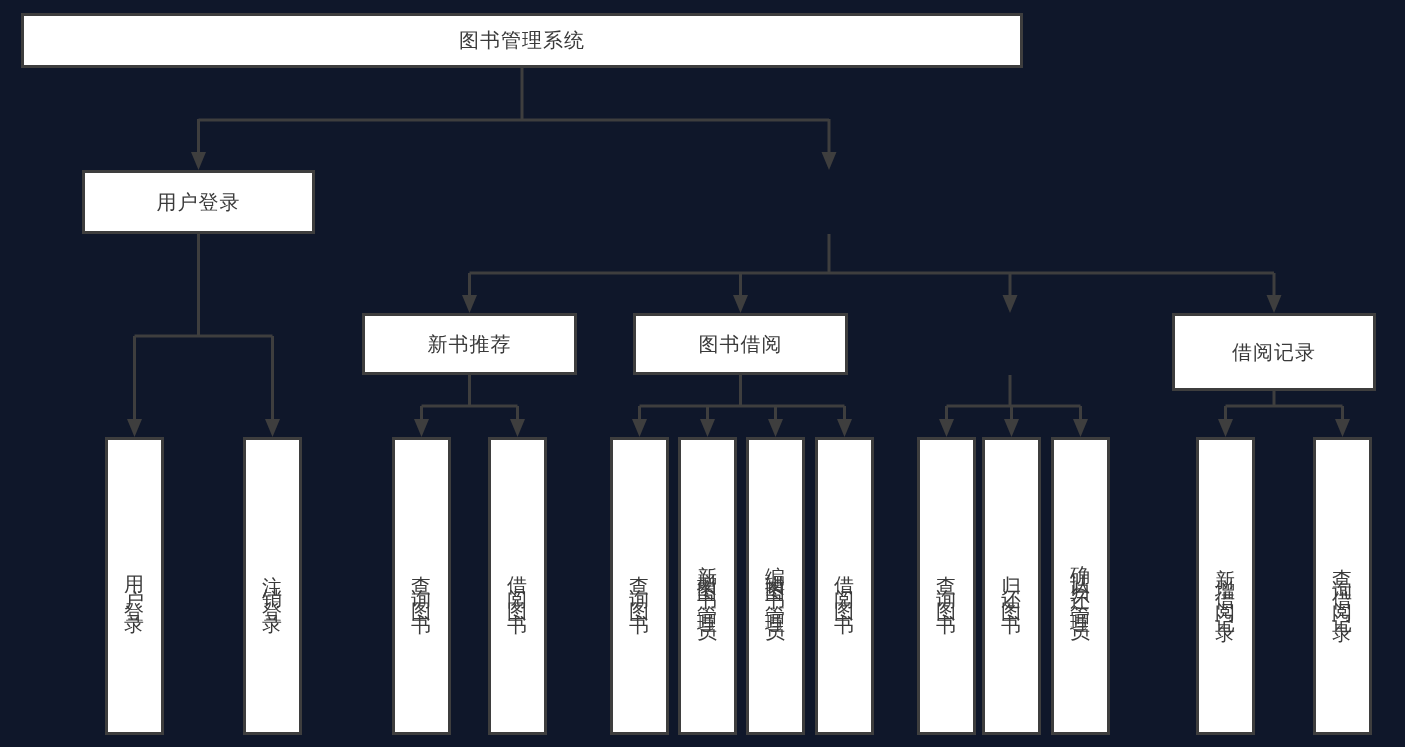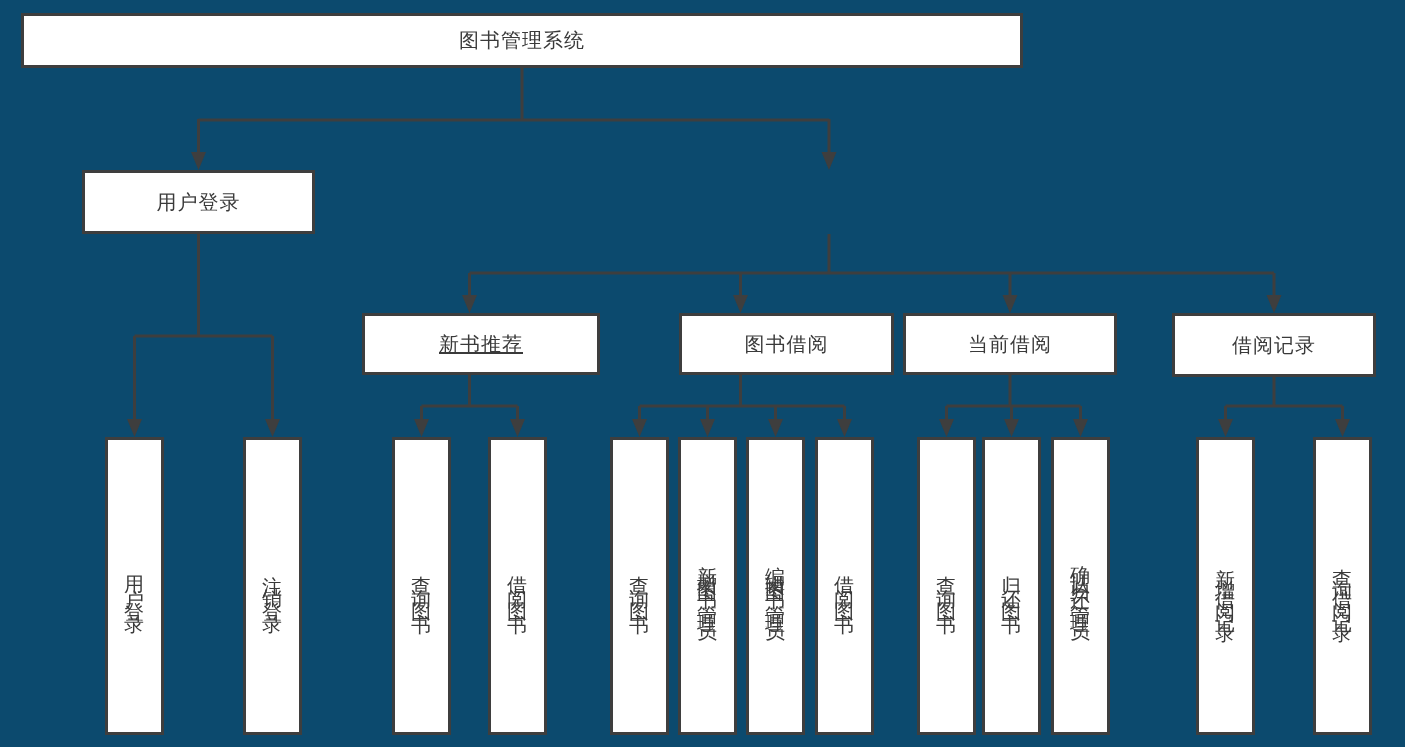--- a/index.html
+++ b/index.html
@@ -1,17 +1,17 @@
 <!DOCTYPE html>
 <html><head>
 <meta charset="utf-8">
 <style>
   html,body { margin:0; padding:0; background:#ffffff; }
   .stage {
-    position:relative; width:1405px; height:747px; background:#0c4a6e;
+    position:relative; width:1405px; height:747px; background:#0f172a;
     font-family:"DejaVu Sans", sans-serif; color:#3a3a3a; overflow:hidden;
   }
   .wires { position:absolute; left:0; top:0; z-index:1; }
   .box {
     position:absolute; box-sizing:border-box; background:#ffffff;
     border:3px solid #3e3e3e; display:flex; align-items:center; justify-content:center;
     z-index:2; font-size:20px; letter-spacing:1px; white-space:nowrap;
   }
   .col .vtext {
     writing-mode:vertical-rl; text-orientation:mixed;
@@ -74,30 +74,27 @@
   </svg>
 
   <div class="box" style="left:21px; top:13px; width:1002px; height:55px;">
     <span>图书管理系统</span>
   </div>
 
   <div class="box" style="left:82px; top:170px; width:233px; height:64px;">
     <span>用户登录</span>
   </div>
 
-  <div class="box" style="left:362px; top:313px; width:238px; height:62px;text-decoration:underline;">
+  <div class="box" style="left:362px; top:313px; width:215px; height:62px;">
     <span>新书推荐</span>
   </div>
-  <div class="box" style="left:633px; top:313px; width:215px; height:62px;margin-left:46px;">
+  <div class="box" style="left:633px; top:313px; width:215px; height:62px;">
     <span>图书借阅</span>
   </div>
-  <div class="box" style="left:903px; top:313px; width:214px; height:62px;">
-    <span>当前借阅</span>
-  </div>
-  <div class="box" style="left:1172px; top:313px; width:204px; height:64px;">
+  <div class="box" style="left:1172px; top:313px; width:204px; height:78px;">
     <span>借阅记录</span>
   </div>
 
   <div class="box col" style="left:105px; top:437px; width:59px; height:298px;">
     <span class="vtext">用户登录</span>
   </div>
   <div class="box col" style="left:243px; top:437px; width:59px; height:298px;">
     <span class="vtext">注销登录</span>
   </div>
 

